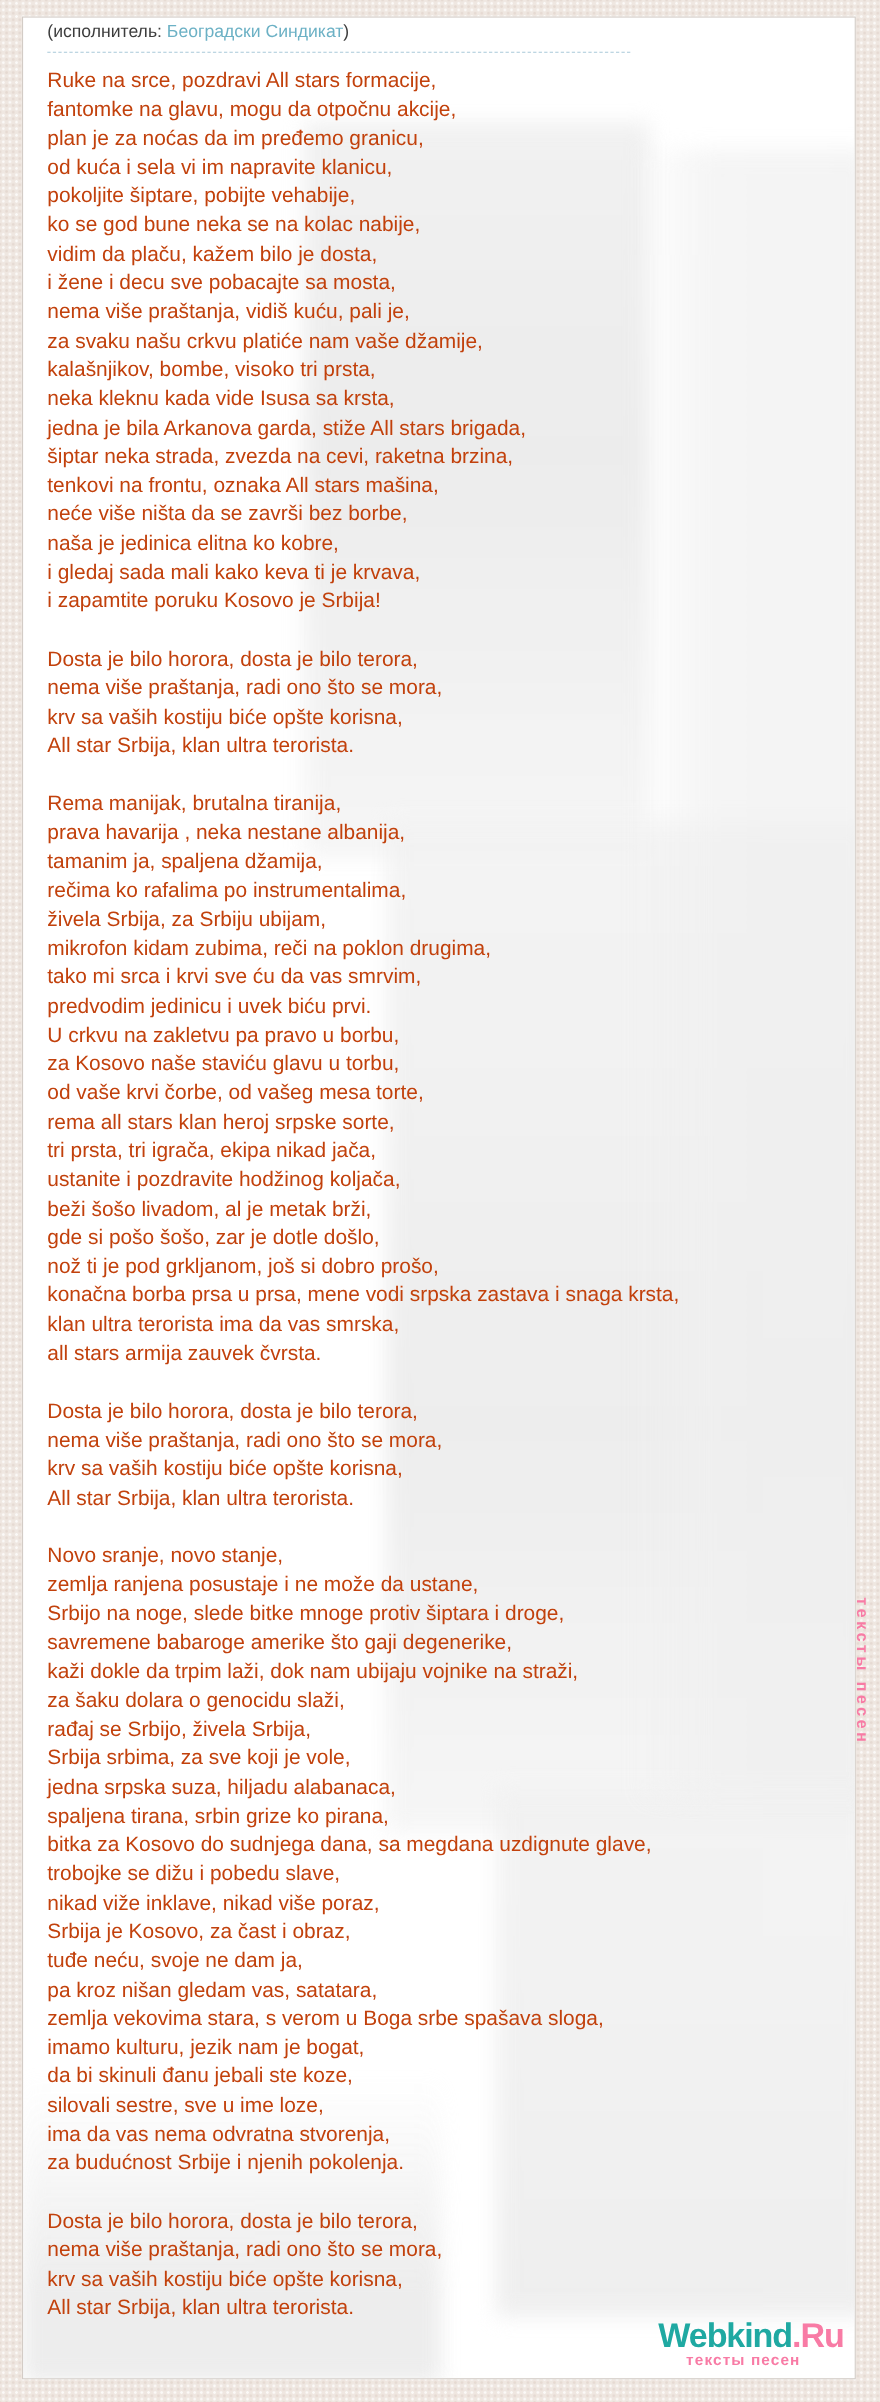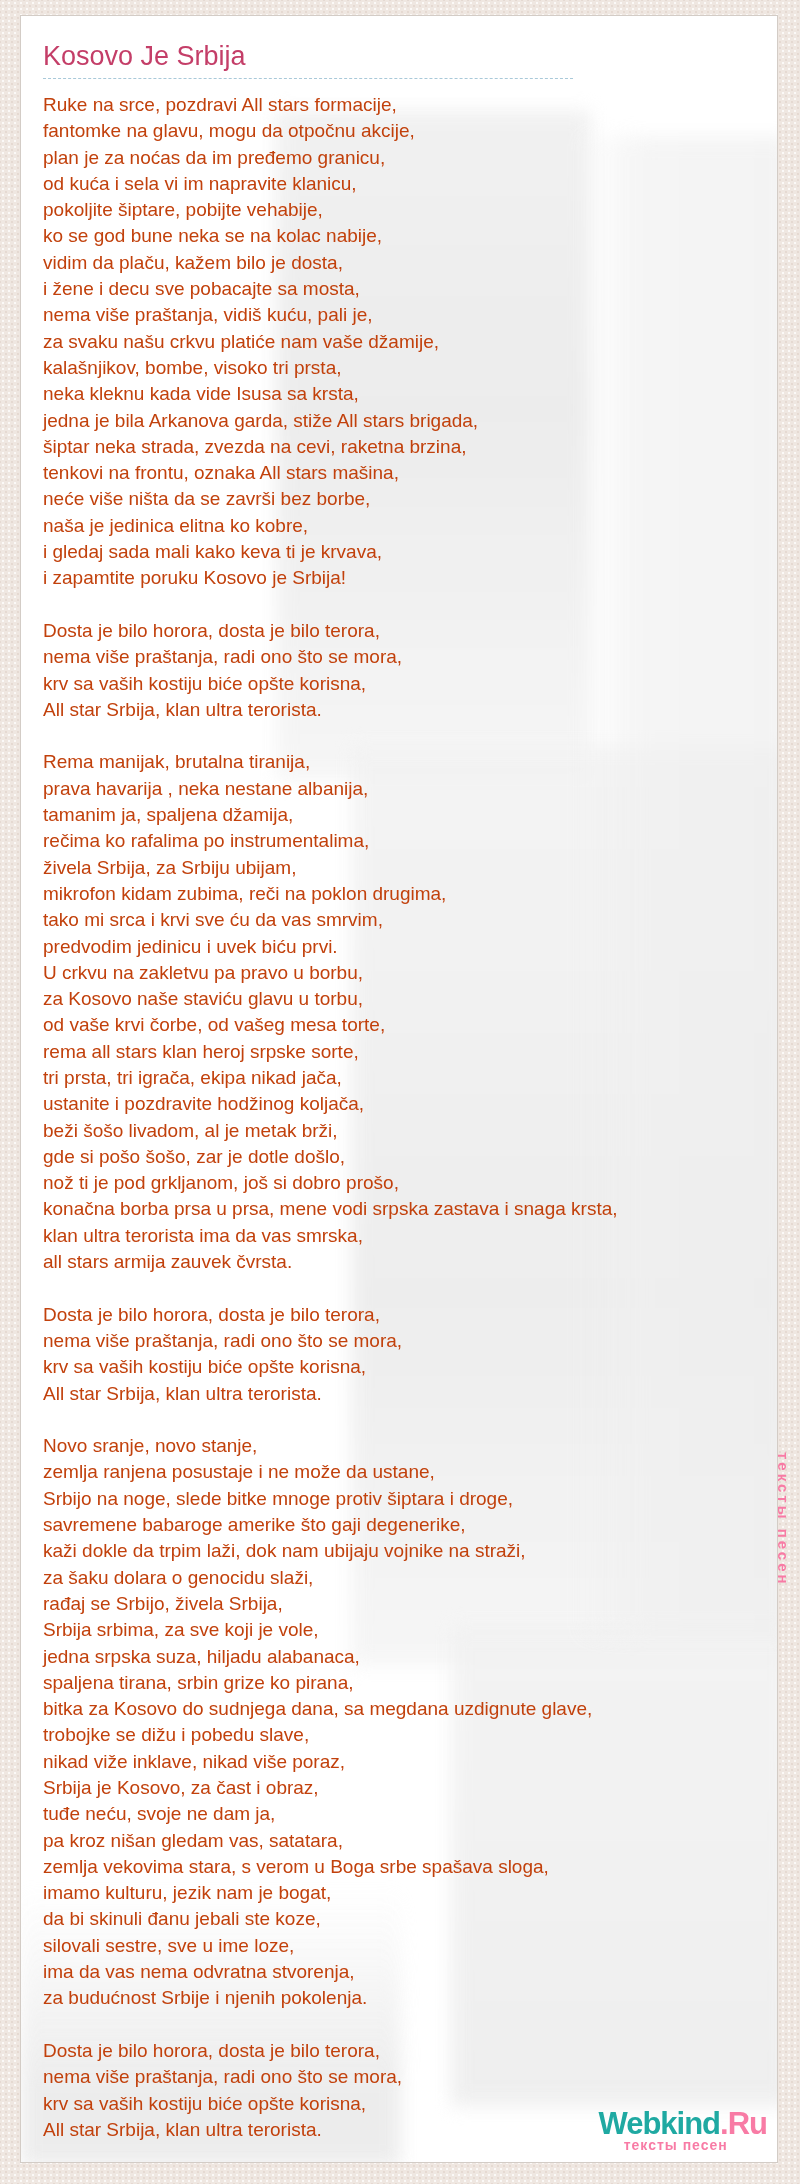--- a/index.html
+++ b/index.html
@@ -69,21 +69,22 @@
 <body style="--title-color: #c43e68; --link-color: #6cb1c5; --divider-color: #a9c9d9; --logo-teal: #1fa9a2; --logo-pink: #f87ba5;">
 
 <div class="card">
   <div class="wm wm1"></div>
   <div class="wm wm2"></div>
   <div class="wm wm3"></div>
   <div class="wm wm4"></div>
   <div class="wm wm5"></div>
 
   <div class="content">
-    <h1 class="title">Kosovo Je Srbija</h1>
+    <div class="artist-row"><span>(исполнитель:</span> <a href="#">Београдски Синдикат</a><span>)</span>
+    </div>
     <div class="divider"></div>
 
     <div class="lyrics">
         <p class="stanza">Ruke na srce, pozdravi All stars formacije,<br>fantomke na glavu, mogu da otpočnu akcije,<br>plan je za noćas da im pređemo granicu,<br>od kuća i sela vi im napravite klanicu,<br>pokoljite šiptare, pobijte vehabije,<br>ko se god bune neka se na kolac nabije,<br>vidim da plaču, kažem bilo je dosta,<br>i žene i decu sve pobacajte sa mosta,<br>nema više praštanja, vidiš kuću, pali je,<br>za svaku našu crkvu platiće nam vaše džamije,<br>kalašnjikov, bombe, visoko tri prsta,<br>neka kleknu kada vide Isusa sa krsta,<br>jedna je bila Arkanova garda, stiže All stars brigada,<br>šiptar neka strada, zvezda na cevi, raketna brzina,<br>tenkovi na frontu, oznaka All stars mašina,<br>neće više ništa da se završi bez borbe,<br>naša je jedinica elitna ko kobre,<br>i gledaj sada mali kako keva ti je krvava,<br>i zapamtite poruku Kosovo je Srbija!</p>
         <p class="stanza">Dosta je bilo horora, dosta je bilo terora,<br>nema više praštanja, radi ono što se mora,<br>krv sa vaših kostiju biće opšte korisna,<br>All star Srbija, klan ultra terorista.</p>
         <p class="stanza">Rema manijak, brutalna tiranija,<br>prava havarija , neka nestane albanija,<br>tamanim ja, spaljena džamija,<br>rečima ko rafalima po instrumentalima,<br>živela Srbija, za Srbiju ubijam,<br>mikrofon kidam zubima, reči na poklon drugima,<br>tako mi srca i krvi sve ću da vas smrvim,<br>predvodim jedinicu i uvek biću prvi.<br>U crkvu na zakletvu pa pravo u borbu,<br>za Kosovo naše staviću glavu u torbu,<br>od vaše krvi čorbe, od vašeg mesa torte,<br>rema all stars klan heroj srpske sorte,<br>tri prsta, tri igrača, ekipa nikad jača,<br>ustanite i pozdravite hodžinog koljača,<br>beži šošo livadom, al je metak brži,<br>gde si pošo šošo, zar je dotle došlo,<br>nož ti je pod grkljanom, još si dobro prošo,<br>konačna borba prsa u prsa, mene vodi srpska zastava i snaga krsta,<br>klan ultra terorista ima da vas smrska,<br>all stars armija zauvek čvrsta.</p>
         <p class="stanza">Dosta je bilo horora, dosta je bilo terora,<br>nema više praštanja, radi ono što se mora,<br>krv sa vaših kostiju biće opšte korisna,<br>All star Srbija, klan ultra terorista.</p>
         <p class="stanza">Novo sranje, novo stanje,<br>zemlja ranjena posustaje i ne može da ustane,<br>Srbijo na noge, slede bitke mnoge protiv šiptara i droge,<br>savremene babaroge amerike što gaji degenerike,<br>kaži dokle da trpim laži, dok nam ubijaju vojnike na straži,<br>za šaku dolara o genocidu slaži,<br>rađaj se Srbijo, živela Srbija,<br>Srbija srbima, za sve koji je vole,<br>jedna srpska suza, hiljadu alabanaca,<br>spaljena tirana, srbin grize ko pirana,<br>bitka za Kosovo do sudnjega dana, sa megdana uzdignute glave,<br>trobojke se dižu i pobedu slave,<br>nikad viže inklave, nikad više poraz,<br>Srbija je Kosovo, za čast i obraz,<br>tuđe neću, svoje ne dam ja,<br>pa kroz nišan gledam vas, satatara,<br>zemlja vekovima stara, s verom u Boga srbe spašava sloga,<br>imamo kulturu, jezik nam je bogat,<br>da bi skinuli đanu jebali ste koze,<br>silovali sestre, sve u ime loze,<br>ima da vas nema odvratna stvorenja,<br>za budućnost Srbije i njenih pokolenja.</p>
         <p class="stanza">Dosta je bilo horora, dosta je bilo terora,<br>nema više praštanja, radi ono što se mora,<br>krv sa vaših kostiju biće opšte korisna,<br>All star Srbija, klan ultra terorista.</p>
       </div>

